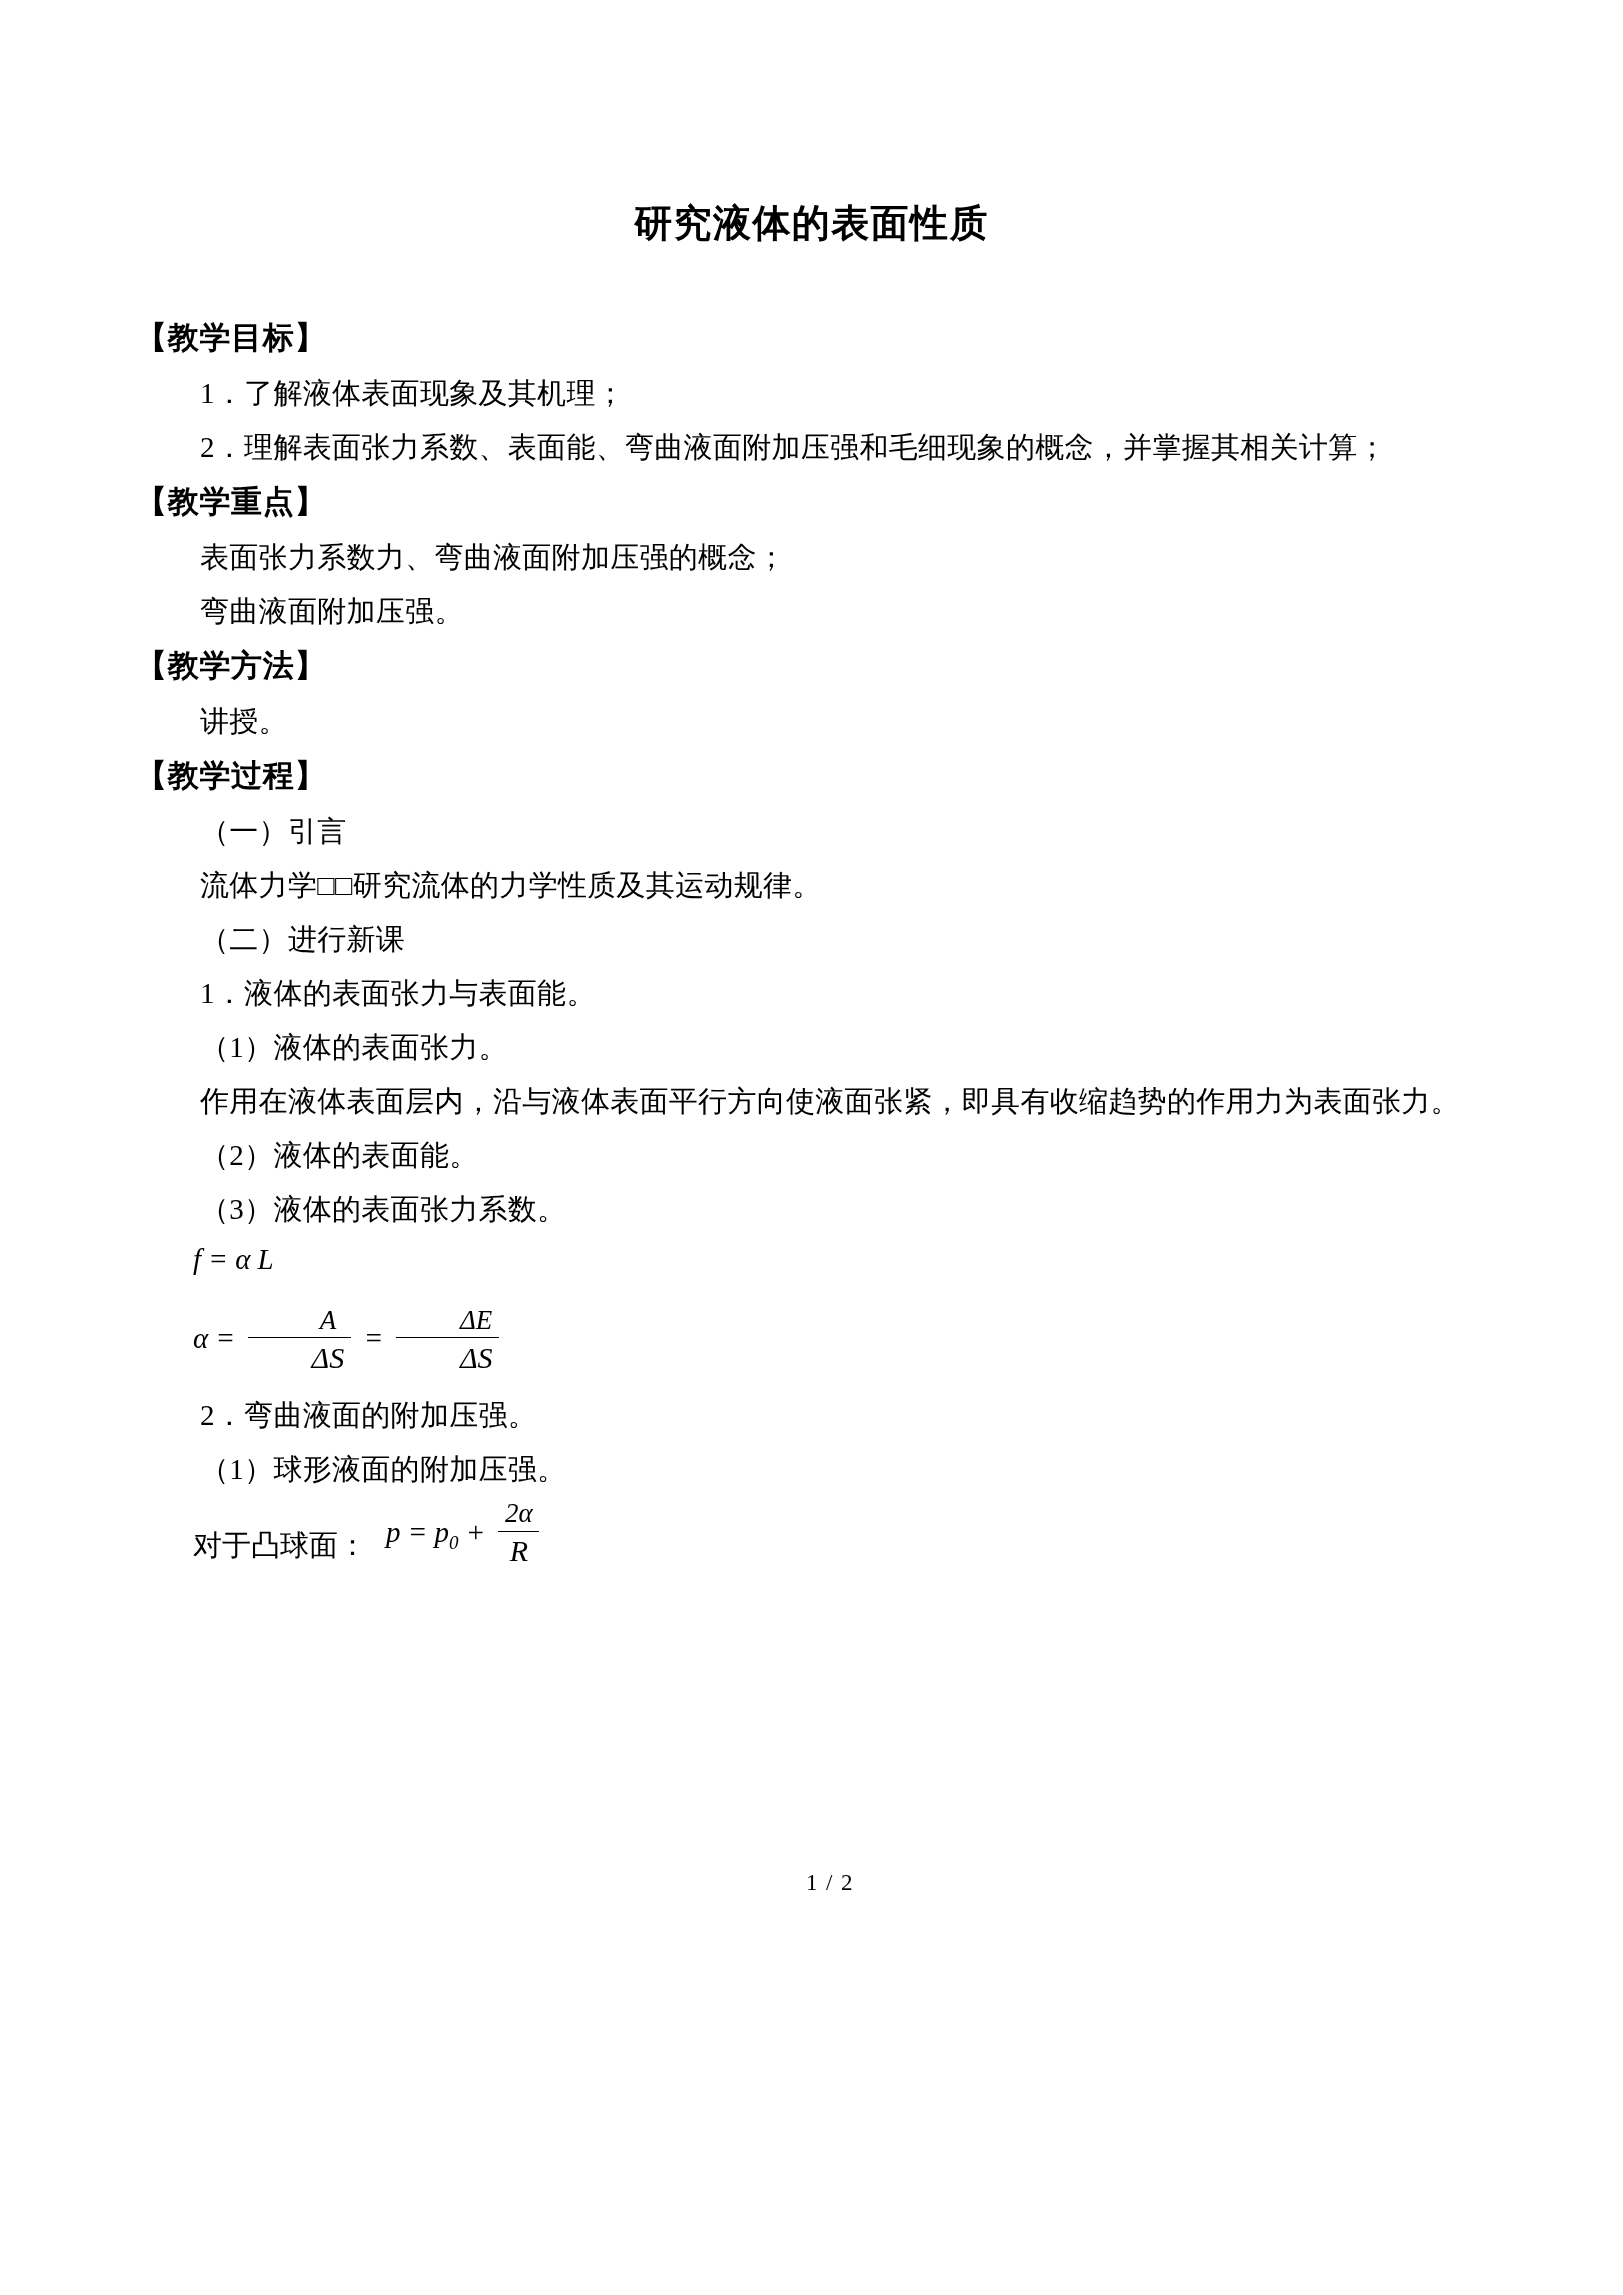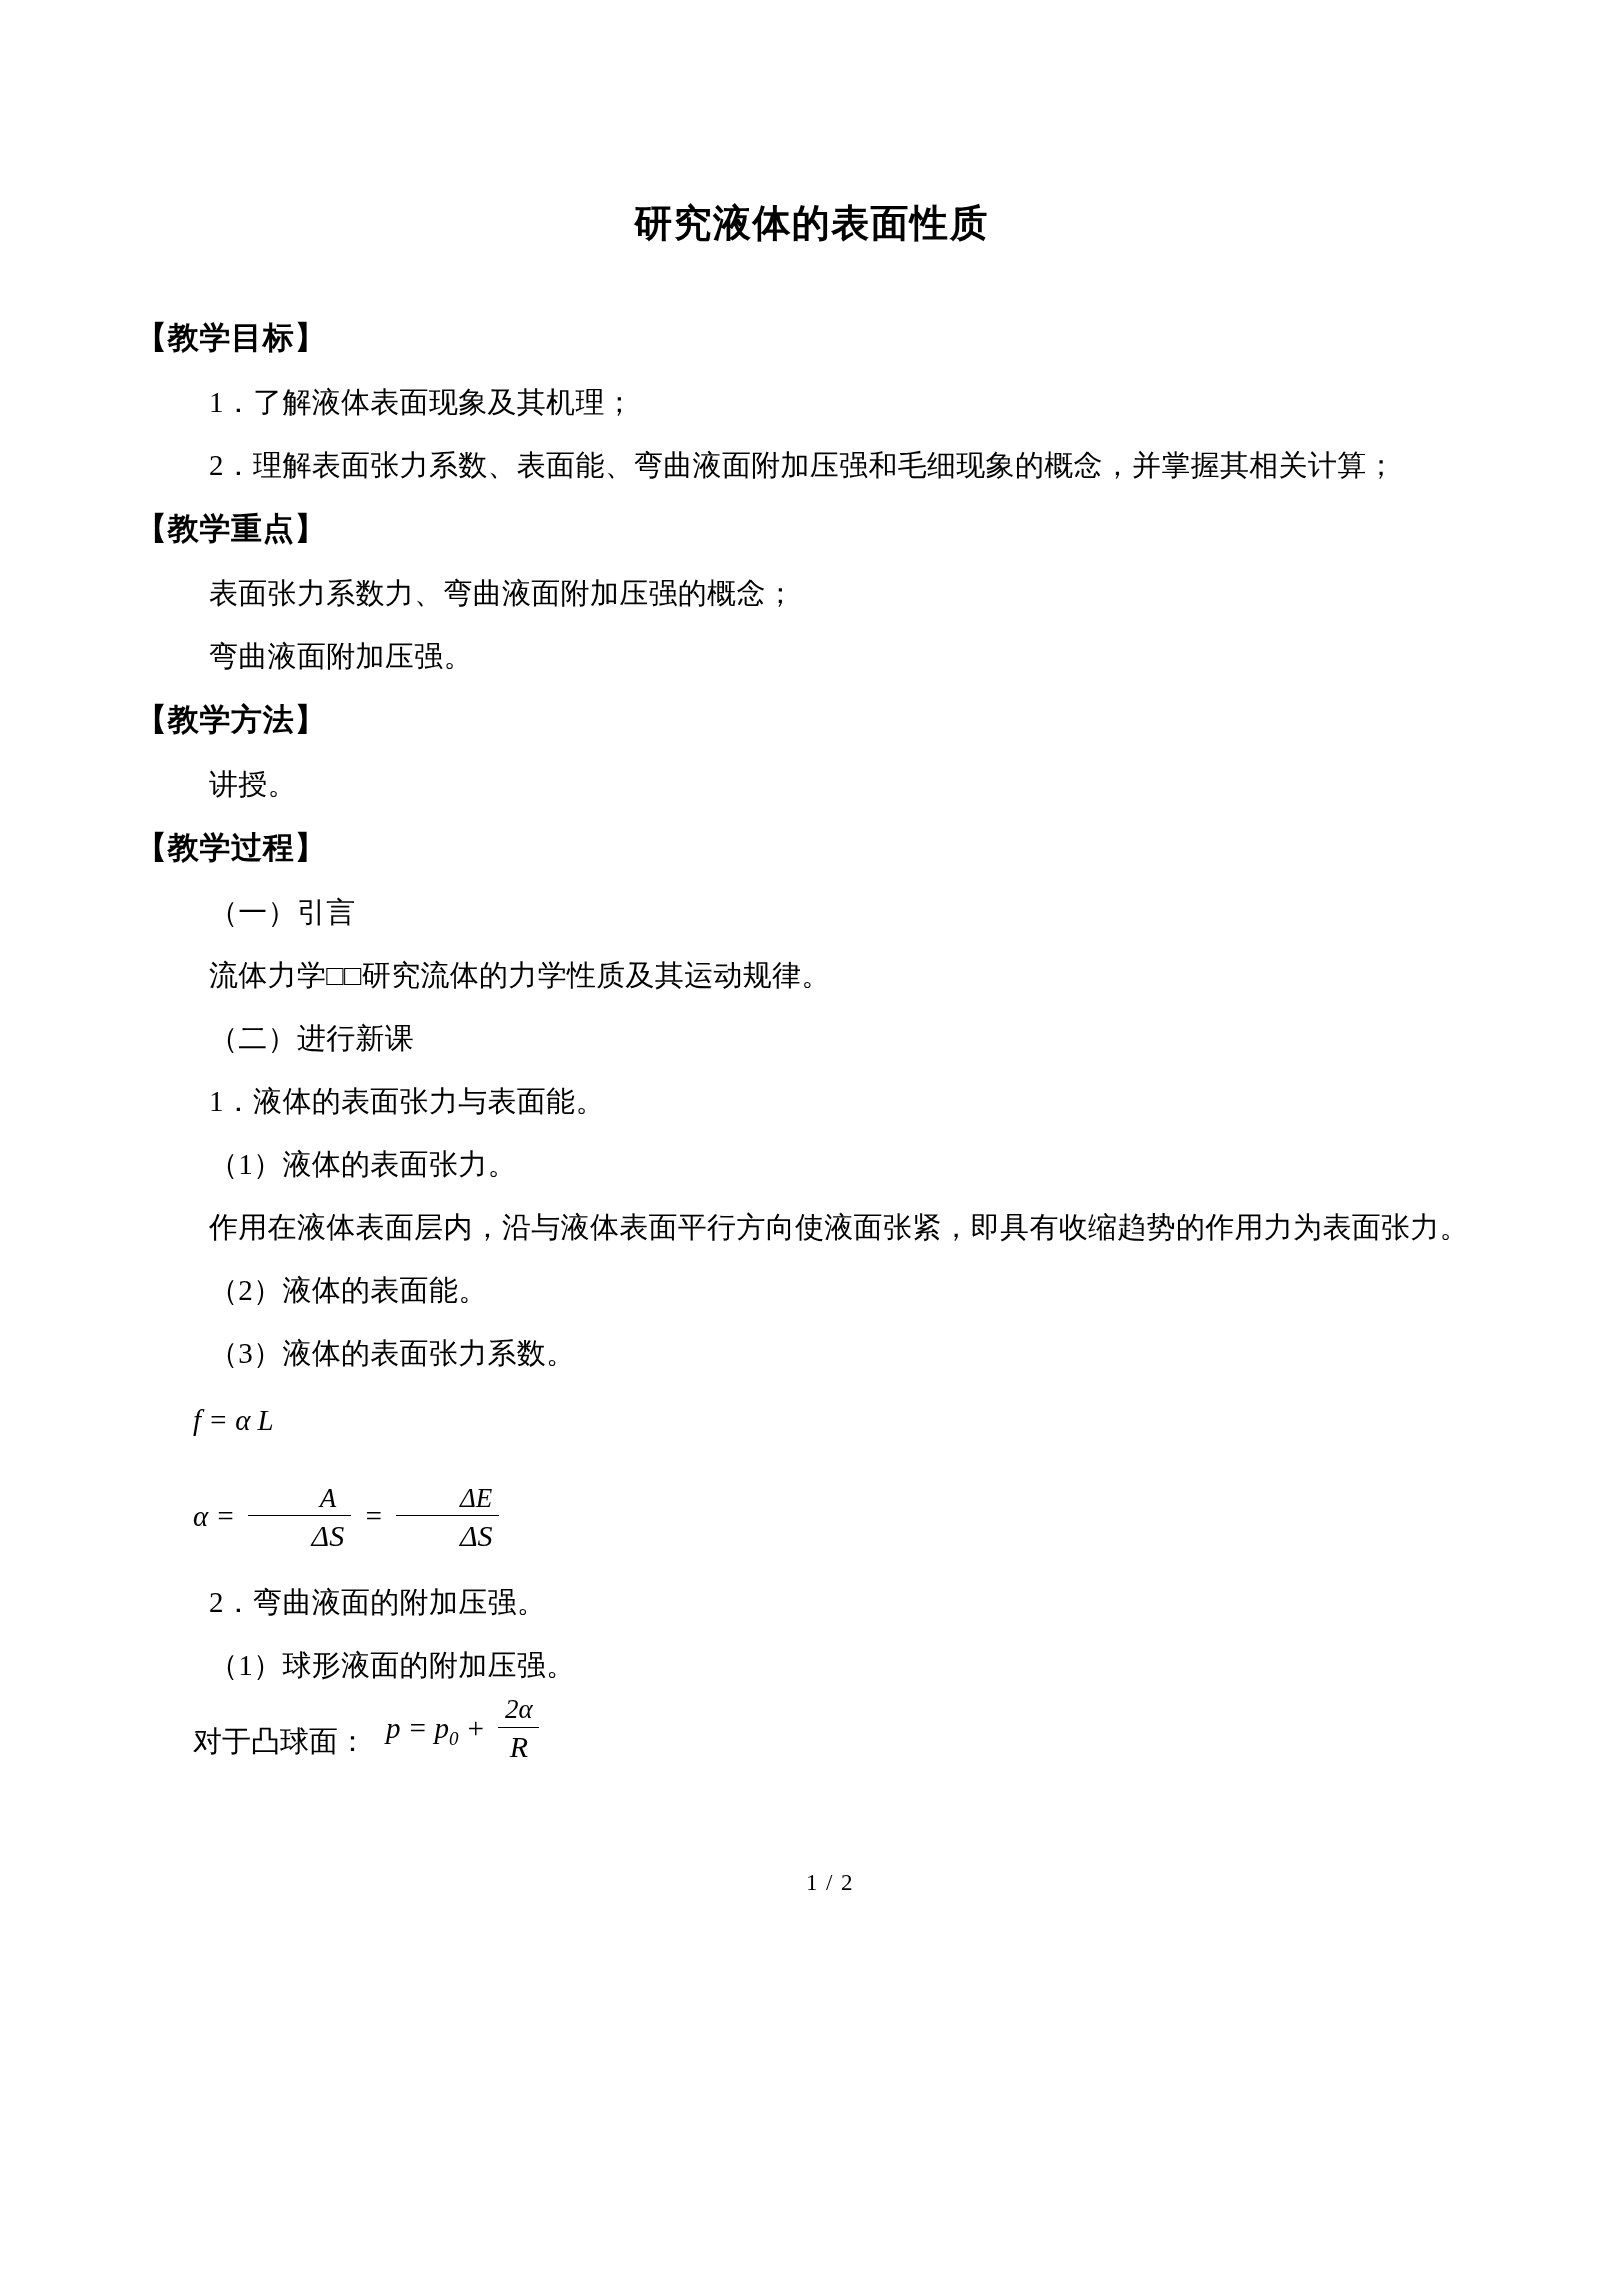--- a/index.html
+++ b/index.html
@@ -33,35 +33,35 @@
   .section-head {
     font-size: 31px;
     font-weight: bold;
     margin: 0 0 4.1px 0;
     line-height: 1.58;
     letter-spacing: 0.7px;
   }
   .para {
     font-size: 29px;
     line-height: 1.62;
-    margin: 16px;
+    margin: 7px;
     text-indent: 57px;
     letter-spacing: 0.3px;
   }
   .gap-s { height: 8.2px; }
   .gap-m { height: 17.7px; }
   
   .math {
     font-family: "Liberation Serif", "DejaVu Serif", serif;
     font-style: italic;
     font-size: 29px;
     line-height: 1.2;
   }
   .math-line {
-    margin: 27px 0 0 0;
+    margin: 10px 0 0 0;
     text-indent: 57px;
   }
   .frac {
     display: inline-block;
     vertical-align: middle;
     text-align: center;
     margin: 0 5.5px;
     position: relative;
     top: -1.4px;
   }

